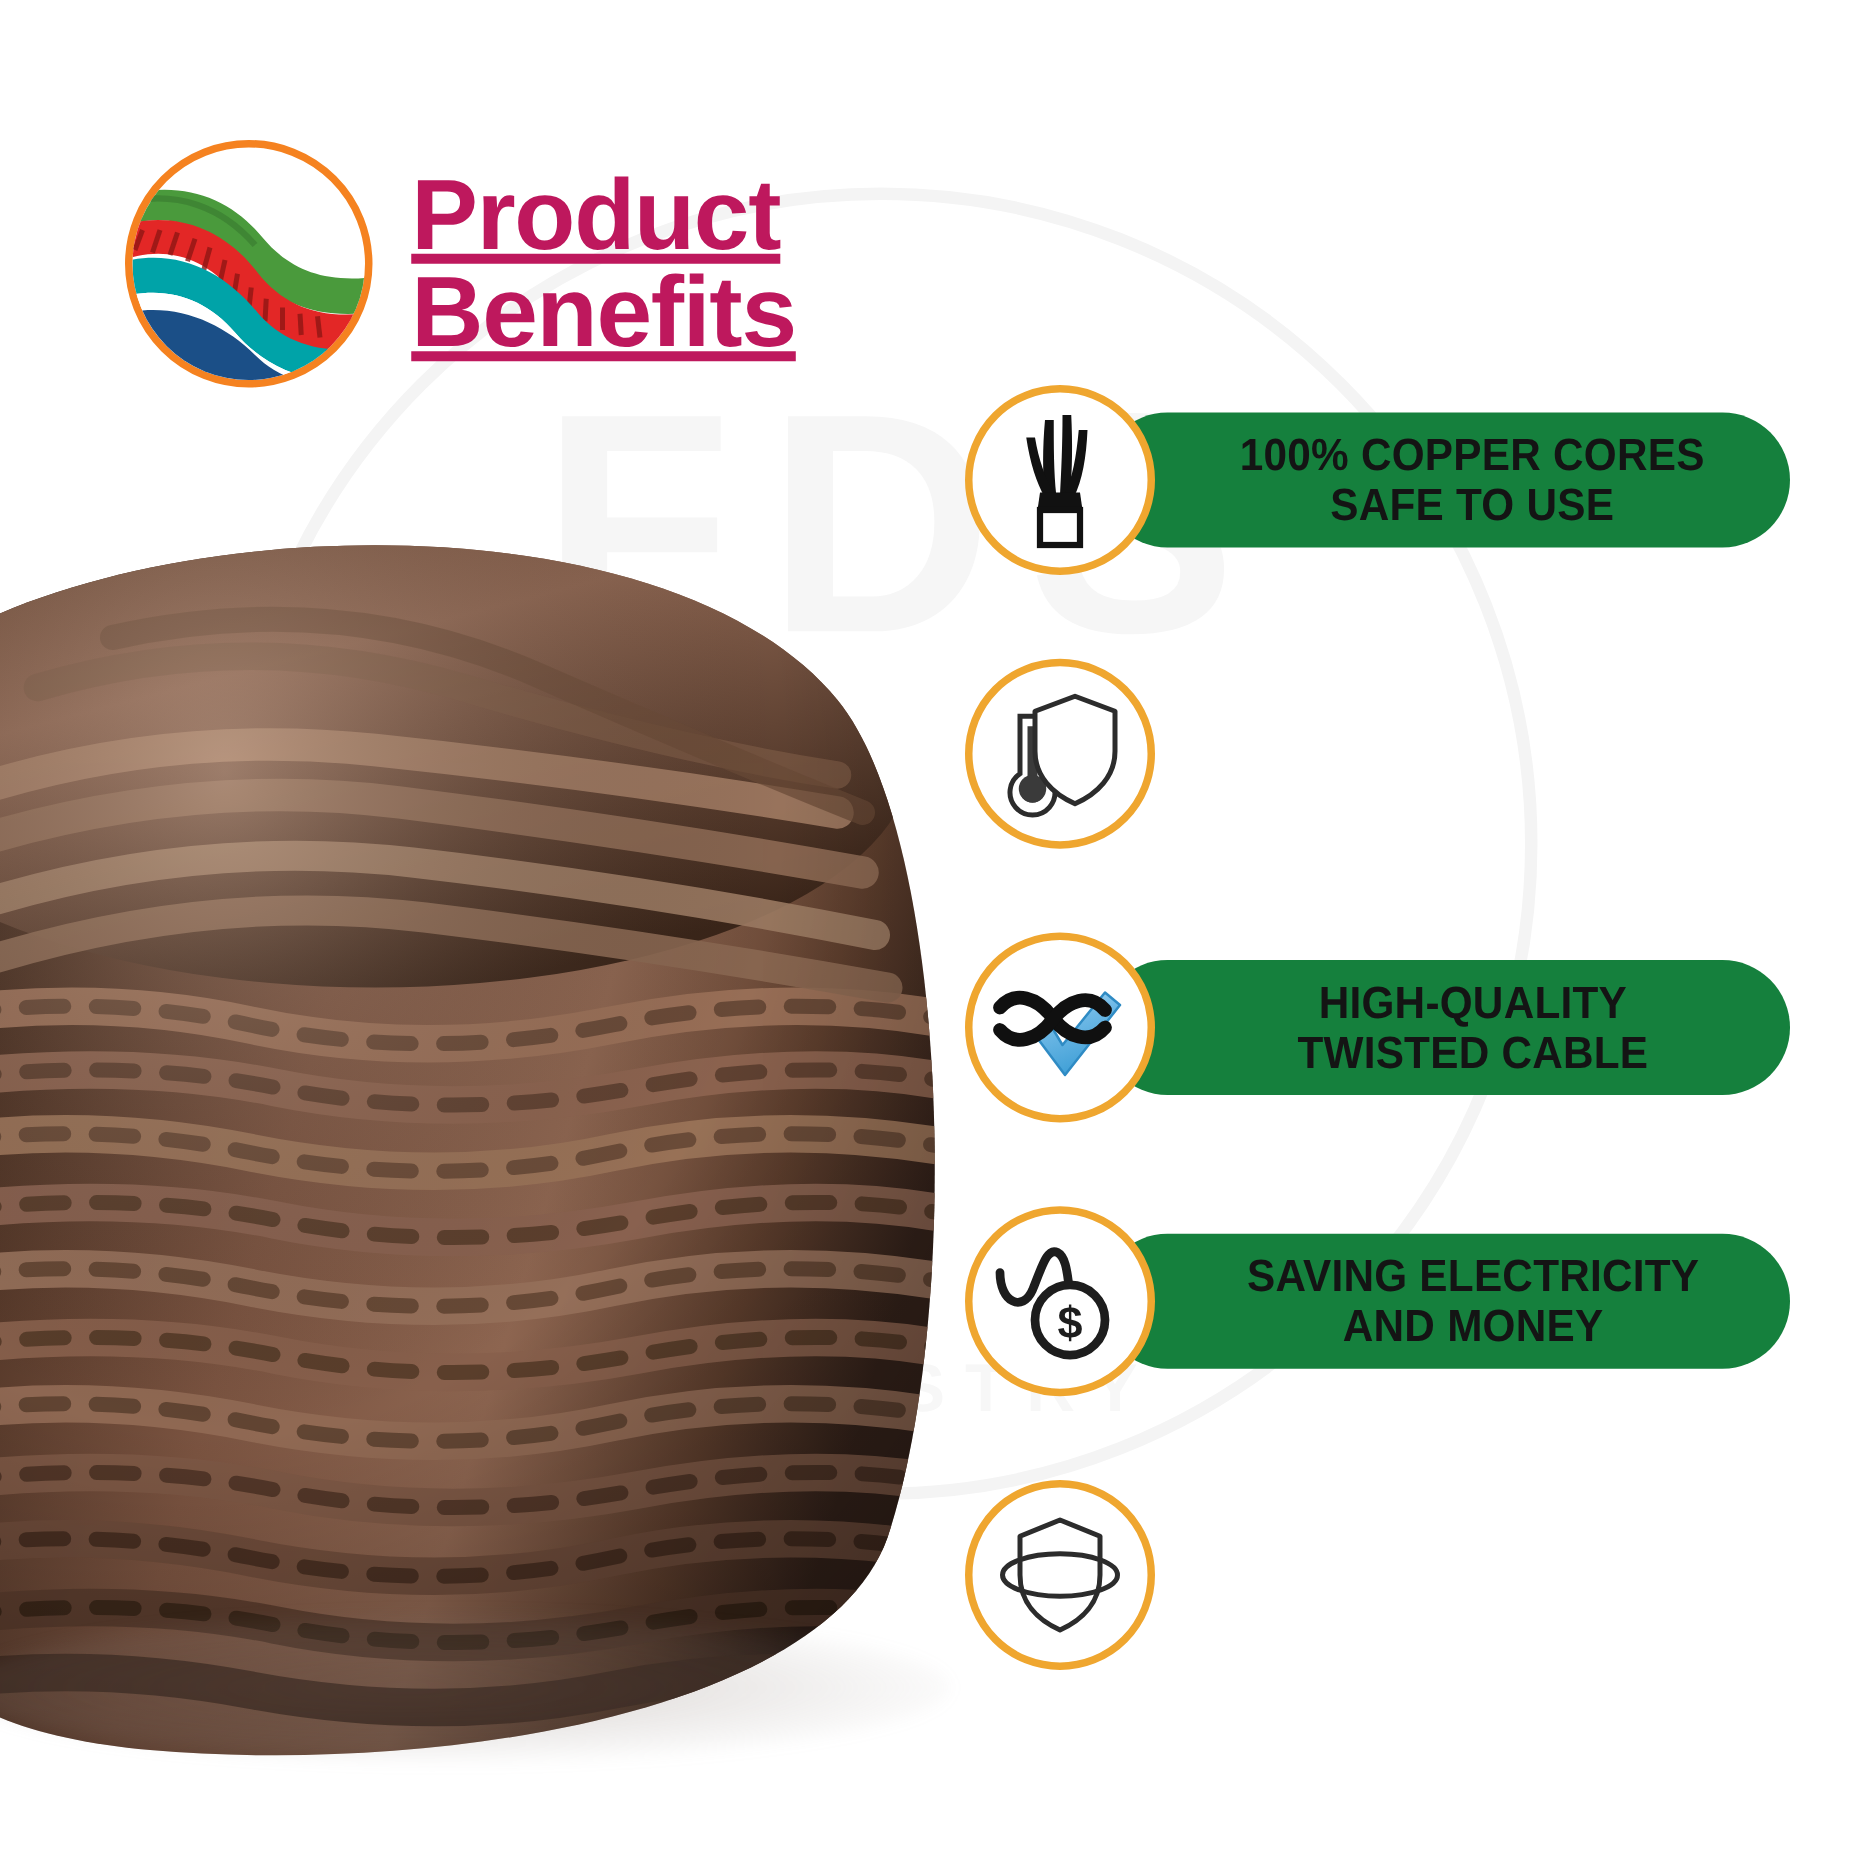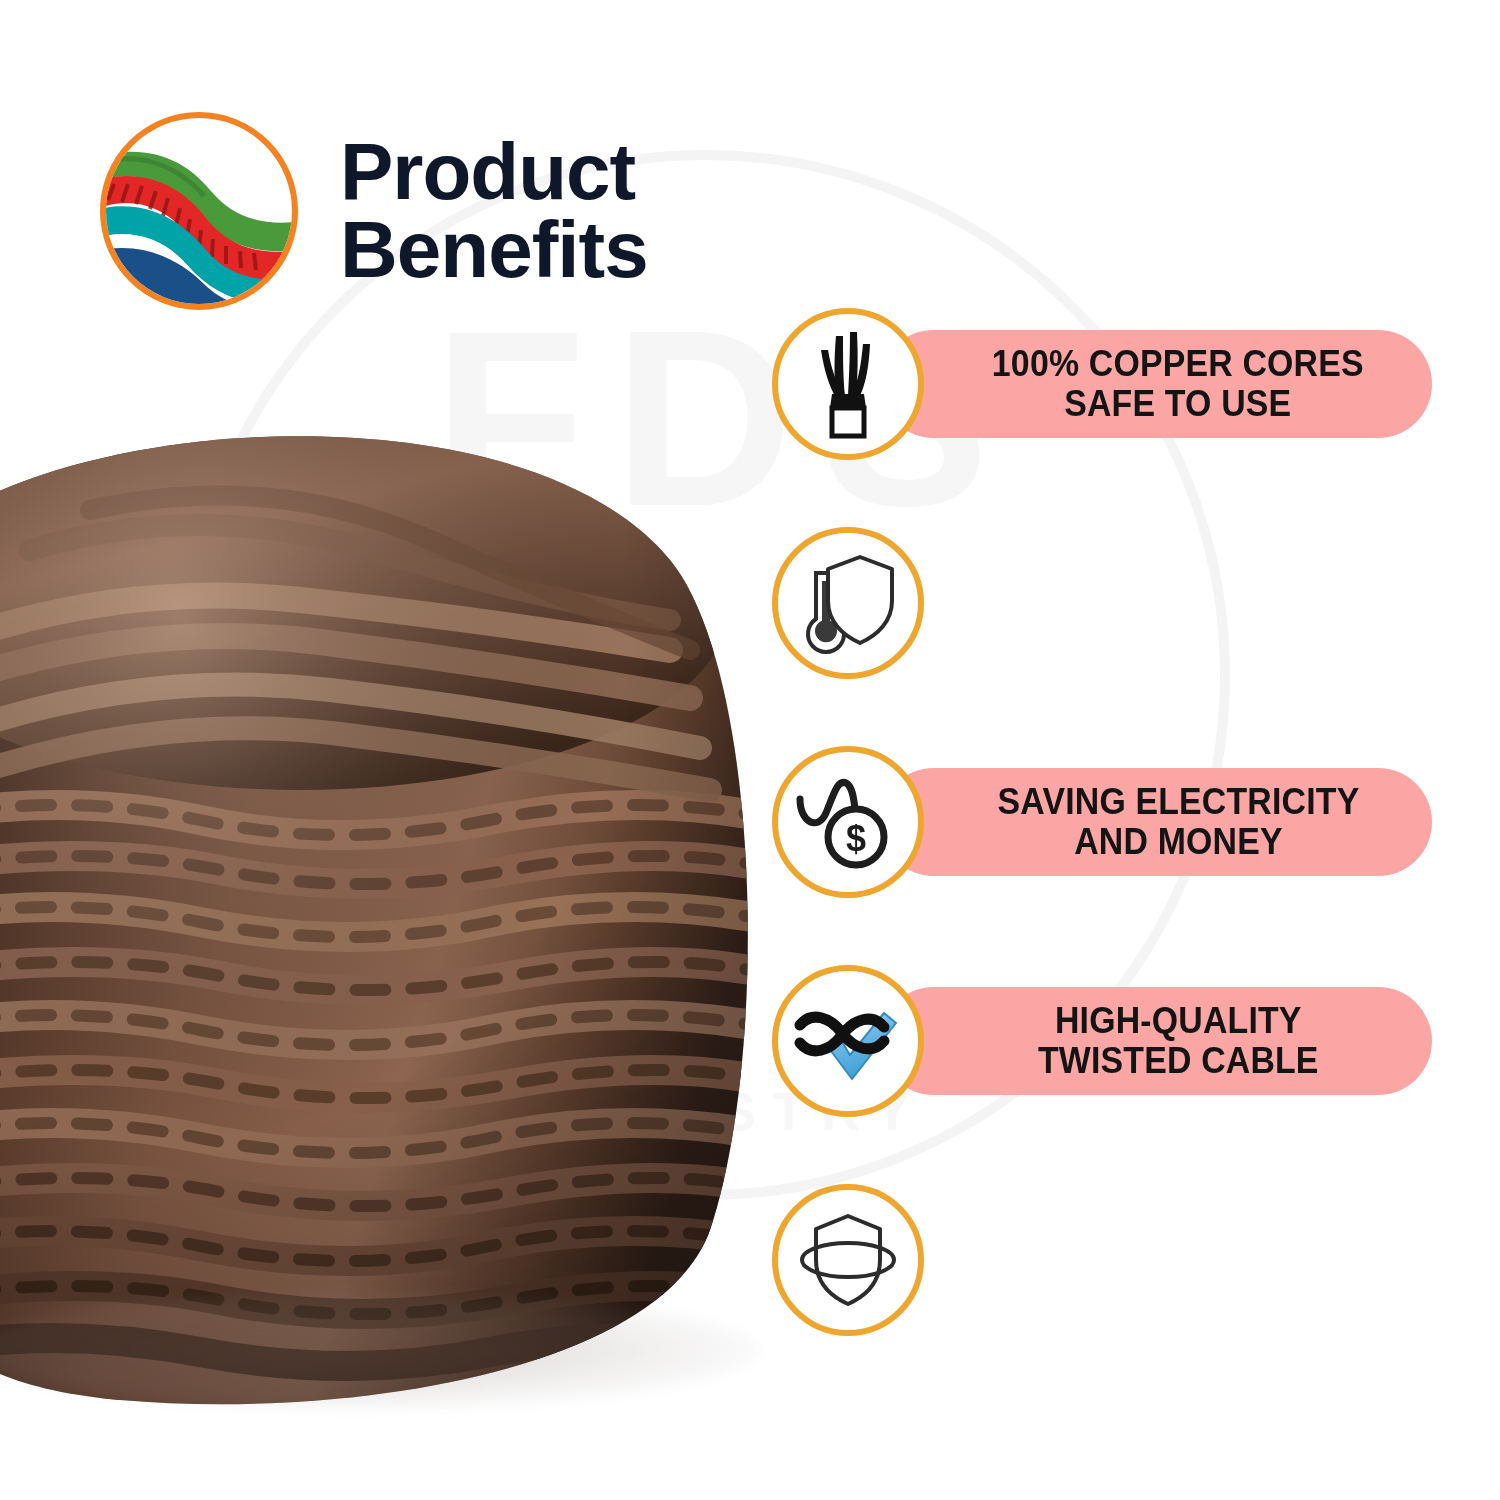--- a/index.html
+++ b/index.html
@@ -90,27 +90,28 @@
     height: 198px;
     border-radius: 50%;
     border: 6px solid #F58220;
     box-sizing: border-box;
     background: #ffffff;
     overflow: hidden;
     position: relative;
     flex: none;
   }
   .logo-title {
-    margin-left: 42px;
-    color: #0f172a;
+    margin-left: 31px;
+    color: #be185d;
     font-size: 80px;
     font-weight: bold;
     line-height: 0.98;
     letter-spacing: -1px;
     white-space: pre-line;
+    text-decoration: underline;
   }
 
   
   .benefits {
     position: absolute;
     left: 772px;
     top: 308px;
     width: 660px;
   }
   .benefit-row {
@@ -119,21 +120,21 @@
     margin-bottom: 69px;
   }
   .benefit-row:last-child { margin-bottom: 0; }
 
   .pill {
     position: absolute;
     left: 108px;
     top: 22px;
     right: 0;
     height: 108px;
-    background: #fca5a5;
+    background: #15803d;
     border-radius: 54px;
     display: flex;
     align-items: center;
     justify-content: center;
     padding-left: 60px;
     padding-right: 16px;
     box-sizing: border-box;
   }
   .pill-text {
     color: #141414;
@@ -314,34 +315,20 @@
           <path d="M28 32 L 36 32 L 36 74 A 10 10 0 1 1 28 74 Z" fill="#3a3a3a"></path>
           <circle cx="32" cy="82" r="11" fill="#3a3a3a"></circle>
 
           <path d="M66 8 L 98 20 L 98 52 C 98 72, 84 86, 66 94 C 48 86, 34 72, 34 52 L 34 20 Z" fill="#ffffff" stroke="#2c2c2c" stroke-width="4" stroke-linejoin="round"></path>
         </svg>
       </div>
     </div>
 
     <div class="benefit-row">
       <div class="pill">
-        <div class="pill-text">SAVING ELECTRICITY
-AND MONEY</div>
-      </div>
-      <div class="icon-circle">
-        <svg width="108" height="102" viewBox="0 0 108 102">
-          <path d="M6 28 C 6 52, 24 60, 32 42 C 40 22, 44 8, 52 12 C 60 16, 60 34, 62 44" fill="none" stroke="#1d1d1d" stroke-width="7" stroke-linecap="round"></path>
-          <circle cx="62" cy="66" r="28" fill="#ffffff" stroke="#1d1d1d" stroke-width="7"></circle>
-          <text x="62" y="80" text-anchor="middle" font-family="Liberation Sans, sans-serif" font-size="36" font-weight="bold" fill="#1d1d1d">$</text>
-        </svg>
-      </div>
-    </div>
-
-    <div class="benefit-row">
-      <div class="pill">
         <div class="pill-text">HIGH-QUALITY
 TWISTED CABLE</div>
       </div>
       <div class="icon-circle">
         <svg width="112" height="100" viewBox="0 0 112 100">
           <defs>
             <linearGradient id="blueCheck" x1="0" y1="0" x2="0.4" y2="1">
               <stop offset="0%" stop-color="#bfe2f7"></stop>
               <stop offset="45%" stop-color="#6fb9e6"></stop>
               <stop offset="100%" stop-color="#3f9fd6"></stop>
@@ -350,20 +337,34 @@
 
           <path d="M46 44 L 58 64 L 92 22 L 104 32 L 60 88 L 36 56 Z" fill="url(#blueCheck)" stroke="#2f8bc4" stroke-width="2" stroke-linejoin="round"></path>
 
           <path d="M8 34 C 20 20, 38 26, 50 42 C 62 58, 80 64, 92 50" fill="none" stroke="#101010" stroke-width="11" stroke-linecap="round"></path>
           <path d="M8 52 C 20 66, 38 60, 50 44 C 62 28, 80 22, 92 36" fill="none" stroke="#101010" stroke-width="11" stroke-linecap="round"></path>
         </svg>
       </div>
     </div>
 
     <div class="benefit-row">
+      <div class="pill">
+        <div class="pill-text">SAVING ELECTRICITY
+AND MONEY</div>
+      </div>
+      <div class="icon-circle">
+        <svg width="108" height="102" viewBox="0 0 108 102">
+          <path d="M6 28 C 6 52, 24 60, 32 42 C 40 22, 44 8, 52 12 C 60 16, 60 34, 62 44" fill="none" stroke="#1d1d1d" stroke-width="7" stroke-linecap="round"></path>
+          <circle cx="62" cy="66" r="28" fill="#ffffff" stroke="#1d1d1d" stroke-width="7"></circle>
+          <text x="62" y="80" text-anchor="middle" font-family="Liberation Sans, sans-serif" font-size="36" font-weight="bold" fill="#1d1d1d">$</text>
+        </svg>
+      </div>
+    </div>
+
+    <div class="benefit-row">
       <div class="icon-circle">
         <svg width="104" height="100" viewBox="0 0 104 100">
           <path d="M52 6 L 84 19 L 84 50 C 84 72, 70 86, 52 94 C 34 86, 20 72, 20 50 L 20 19 Z" fill="#ffffff" stroke="#2c2c2c" stroke-width="4" stroke-linejoin="round"></path>
           <ellipse cx="52" cy="50" rx="46" ry="17" fill="none" stroke="#2c2c2c" stroke-width="4"></ellipse>
         </svg>
       </div>
     </div>
 
   </div>
 </div>

